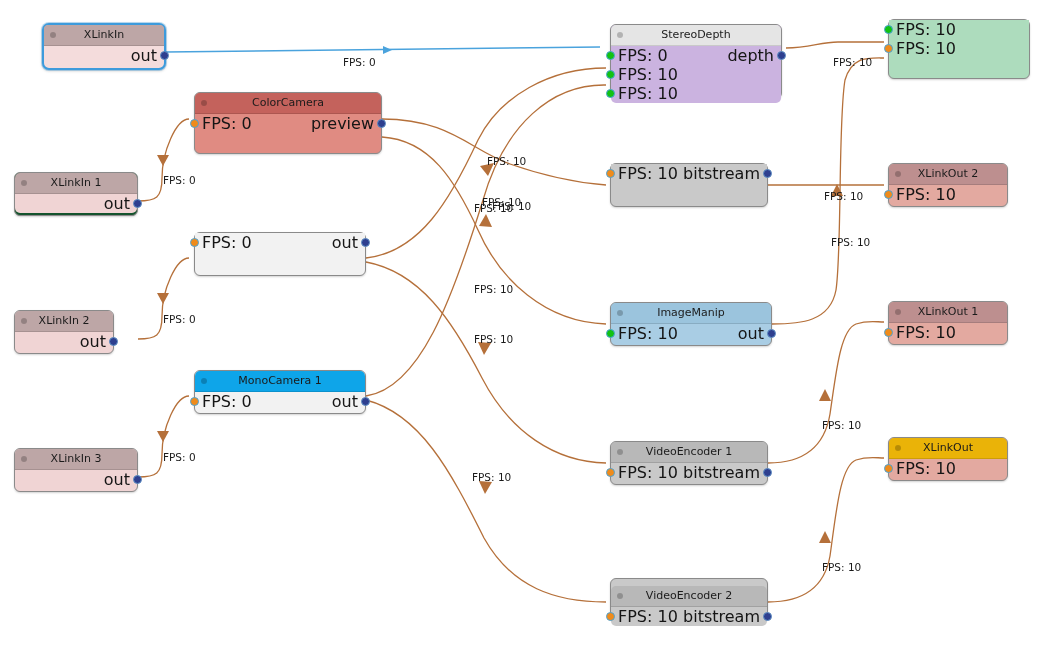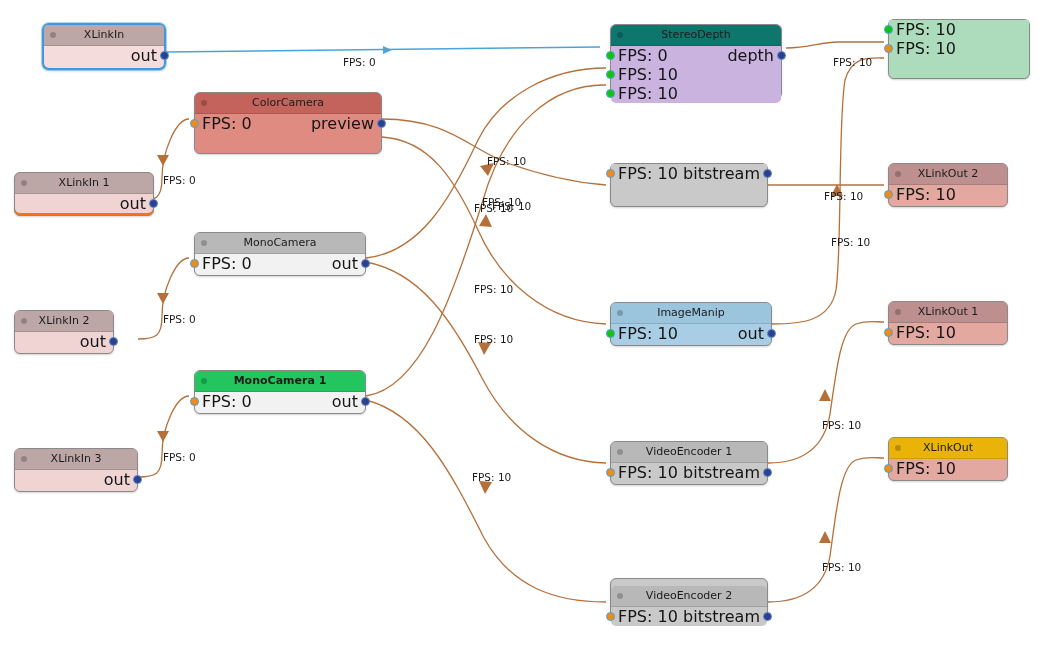--- a/index.html
+++ b/index.html
@@ -188,71 +188,70 @@
         <div class="node-header" style="background: rgb(196, 98, 92);"><span class="collapse-dot"></span><span>ColorCamera</span></div>
         <div class="node-body" style="background: rgb(224, 139, 130);">
           <div class="port-row">
             <span class="port left port-orange"></span>
             <span class="port-in-label">FPS: 0</span>
             <span class="port right port-blue"></span>
             <span class="port-out-label">preview</span>
           </div>
         </div>
       </div>
-      <div class="node" style="left: 14px; top: 168px; width: 140px; height: 44px; background: #f97316;">
+      <div class="node" style="left: 14px; top: 168px; width: 124px; height: 44px; background: #14532d;">
         <div class="node-header" style="background: rgb(189, 166, 166);"><span class="collapse-dot"></span><span>XLinkIn 1</span></div>
         <div class="node-body" style="background: rgb(240, 212, 212);">
           <div class="port-row">
             <span class="port right port-blue"></span>
             <span class="port-out-label">out</span>
           </div>
         </div>
       </div>
       <div class="node" style="left: 194px; top: 228px; width: 172px; height: 44px; background: rgb(242, 242, 242);">
-        <div class="node-header" style="background: rgb(184, 184, 184);"><span class="collapse-dot"></span><span>MonoCamera</span></div>
         <div class="node-body" style="background: rgb(242, 242, 242);">
           <div class="port-row">
             <span class="port left port-orange"></span>
             <span class="port-in-label">FPS: 0</span>
             <span class="port right port-blue"></span>
             <span class="port-out-label">out</span>
           </div>
         </div>
       </div>
       <div class="node" style="left: 14px; top: 306px; width: 100px; height: 44px; background: rgb(240, 212, 212);">
         <div class="node-header" style="background: rgb(189, 166, 166);"><span class="collapse-dot"></span><span>XLinkIn 2</span></div>
         <div class="node-body" style="background: rgb(240, 212, 212);">
           <div class="port-row">
             <span class="port right port-blue"></span>
             <span class="port-out-label">out</span>
           </div>
         </div>
       </div>
       <div class="node" style="left: 194px; top: 366px; width: 172px; height: 44px; background: rgb(242, 242, 242);">
-        <div class="node-header" style="background: #22c55e; font-weight: bold;"><span class="collapse-dot"></span><span>MonoCamera 1</span></div>
+        <div class="node-header" style="background: #0ea5e9;"><span class="collapse-dot"></span><span>MonoCamera 1</span></div>
         <div class="node-body" style="background: rgb(242, 242, 242);">
           <div class="port-row">
             <span class="port left port-orange"></span>
             <span class="port-in-label">FPS: 0</span>
             <span class="port right port-blue"></span>
             <span class="port-out-label">out</span>
           </div>
         </div>
       </div>
       <div class="node" style="left: 14px; top: 444px; width: 124px; height: 44px; background: rgb(240, 212, 212);">
         <div class="node-header" style="background: rgb(189, 166, 166);"><span class="collapse-dot"></span><span>XLinkIn 3</span></div>
         <div class="node-body" style="background: rgb(240, 212, 212);">
           <div class="port-row">
             <span class="port right port-blue"></span>
             <span class="port-out-label">out</span>
           </div>
         </div>
       </div>
       <div class="node" style="left: 610px; top: 20px; width: 172px; height: 75px; background: rgb(203, 179, 224);">
-        <div class="node-header" style="background: #0f766e; text-align: center;"><span class="collapse-dot"></span><span>StereoDepth</span></div>
+        <div class="node-header" style="background: #e5e5e5; text-align: center;"><span class="collapse-dot"></span><span>StereoDepth</span></div>
         <div class="node-body" style="background: rgb(203, 179, 224);">
           <div class="port-row">
             <span class="port left port-green"></span>
             <span class="port-in-label">FPS: 0</span>
             <span class="port right port-blue"></span>
             <span class="port-out-label">depth</span>
           </div>
           <div class="port-row">
             <span class="port left port-green"></span>
             <span class="port-in-label">FPS: 10</span>

